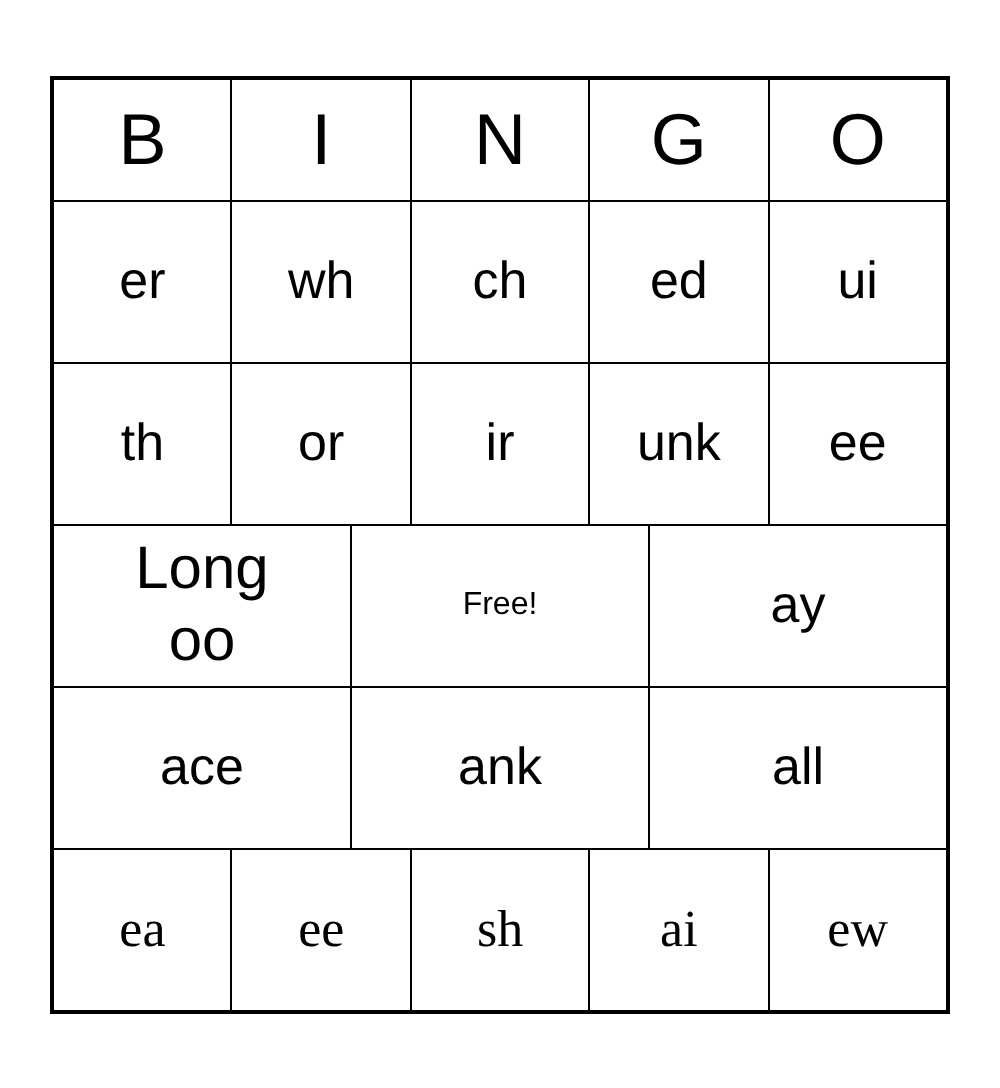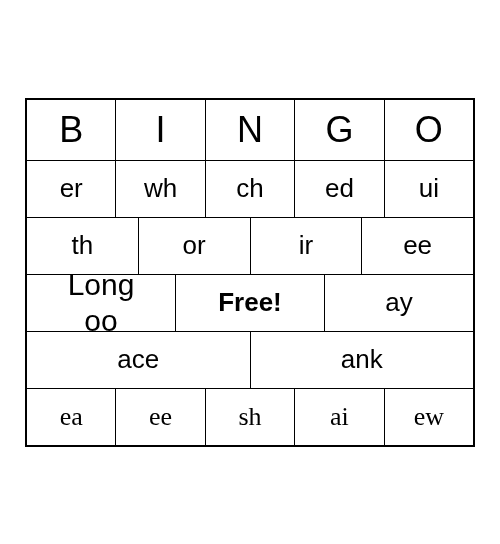--- a/index.html
+++ b/index.html
@@ -32,39 +32,39 @@
       border-bottom: none;
       font-family: Liberation Serif, serif;
     }
 
     .bingo-cell {
       flex: 1;
       border-right: 1px solid #000;
       display: flex;
       justify-content: center;
       align-items: center;
-      height: 56px;
+      height: 80px;
       font-size: 26px;
       text-align: center;
       padding: 4px;
     }
 
     .bingo-cell:last-child {
       border-right: none;
     }
 
     .header-row .bingo-cell {
       height: 60px;
       font-size: 36px;
       font-weight: normal;
     }
 
     .free-cell {
-      font-size: 26px;
-      font-weight: bold;
+      font-size: 16px;
+      font-weight: normal;
     }
 
     .long-oo {
       font-size: 30px;
       line-height: 1.2;
     }
   </style>
 </head>
 <body>
 
@@ -83,32 +83,34 @@
     <div class="bingo-cell">wh</div>
     <div class="bingo-cell">ch</div>
     <div class="bingo-cell">ed</div>
     <div class="bingo-cell">ui</div>
   </div>
 
   <div class="bingo-row">
     <div class="bingo-cell">th</div>
     <div class="bingo-cell">or</div>
     <div class="bingo-cell">ir</div>
+    <div class="bingo-cell">unk</div>
     <div class="bingo-cell">ee</div>
   </div>
 
   <div class="bingo-row">
     <div class="bingo-cell long-oo">Long<br>oo</div>
     <div class="bingo-cell free-cell">Free!</div>
     <div class="bingo-cell">ay</div>
   </div>
 
   <div class="bingo-row">
     <div class="bingo-cell">ace</div>
     <div class="bingo-cell">ank</div>
+    <div class="bingo-cell">all</div>
   </div>
 
   <div class="bingo-row">
     <div class="bingo-cell">ea</div>
     <div class="bingo-cell">ee</div>
     <div class="bingo-cell">sh</div>
     <div class="bingo-cell">ai</div>
     <div class="bingo-cell">ew</div>
   </div>
 </div>

